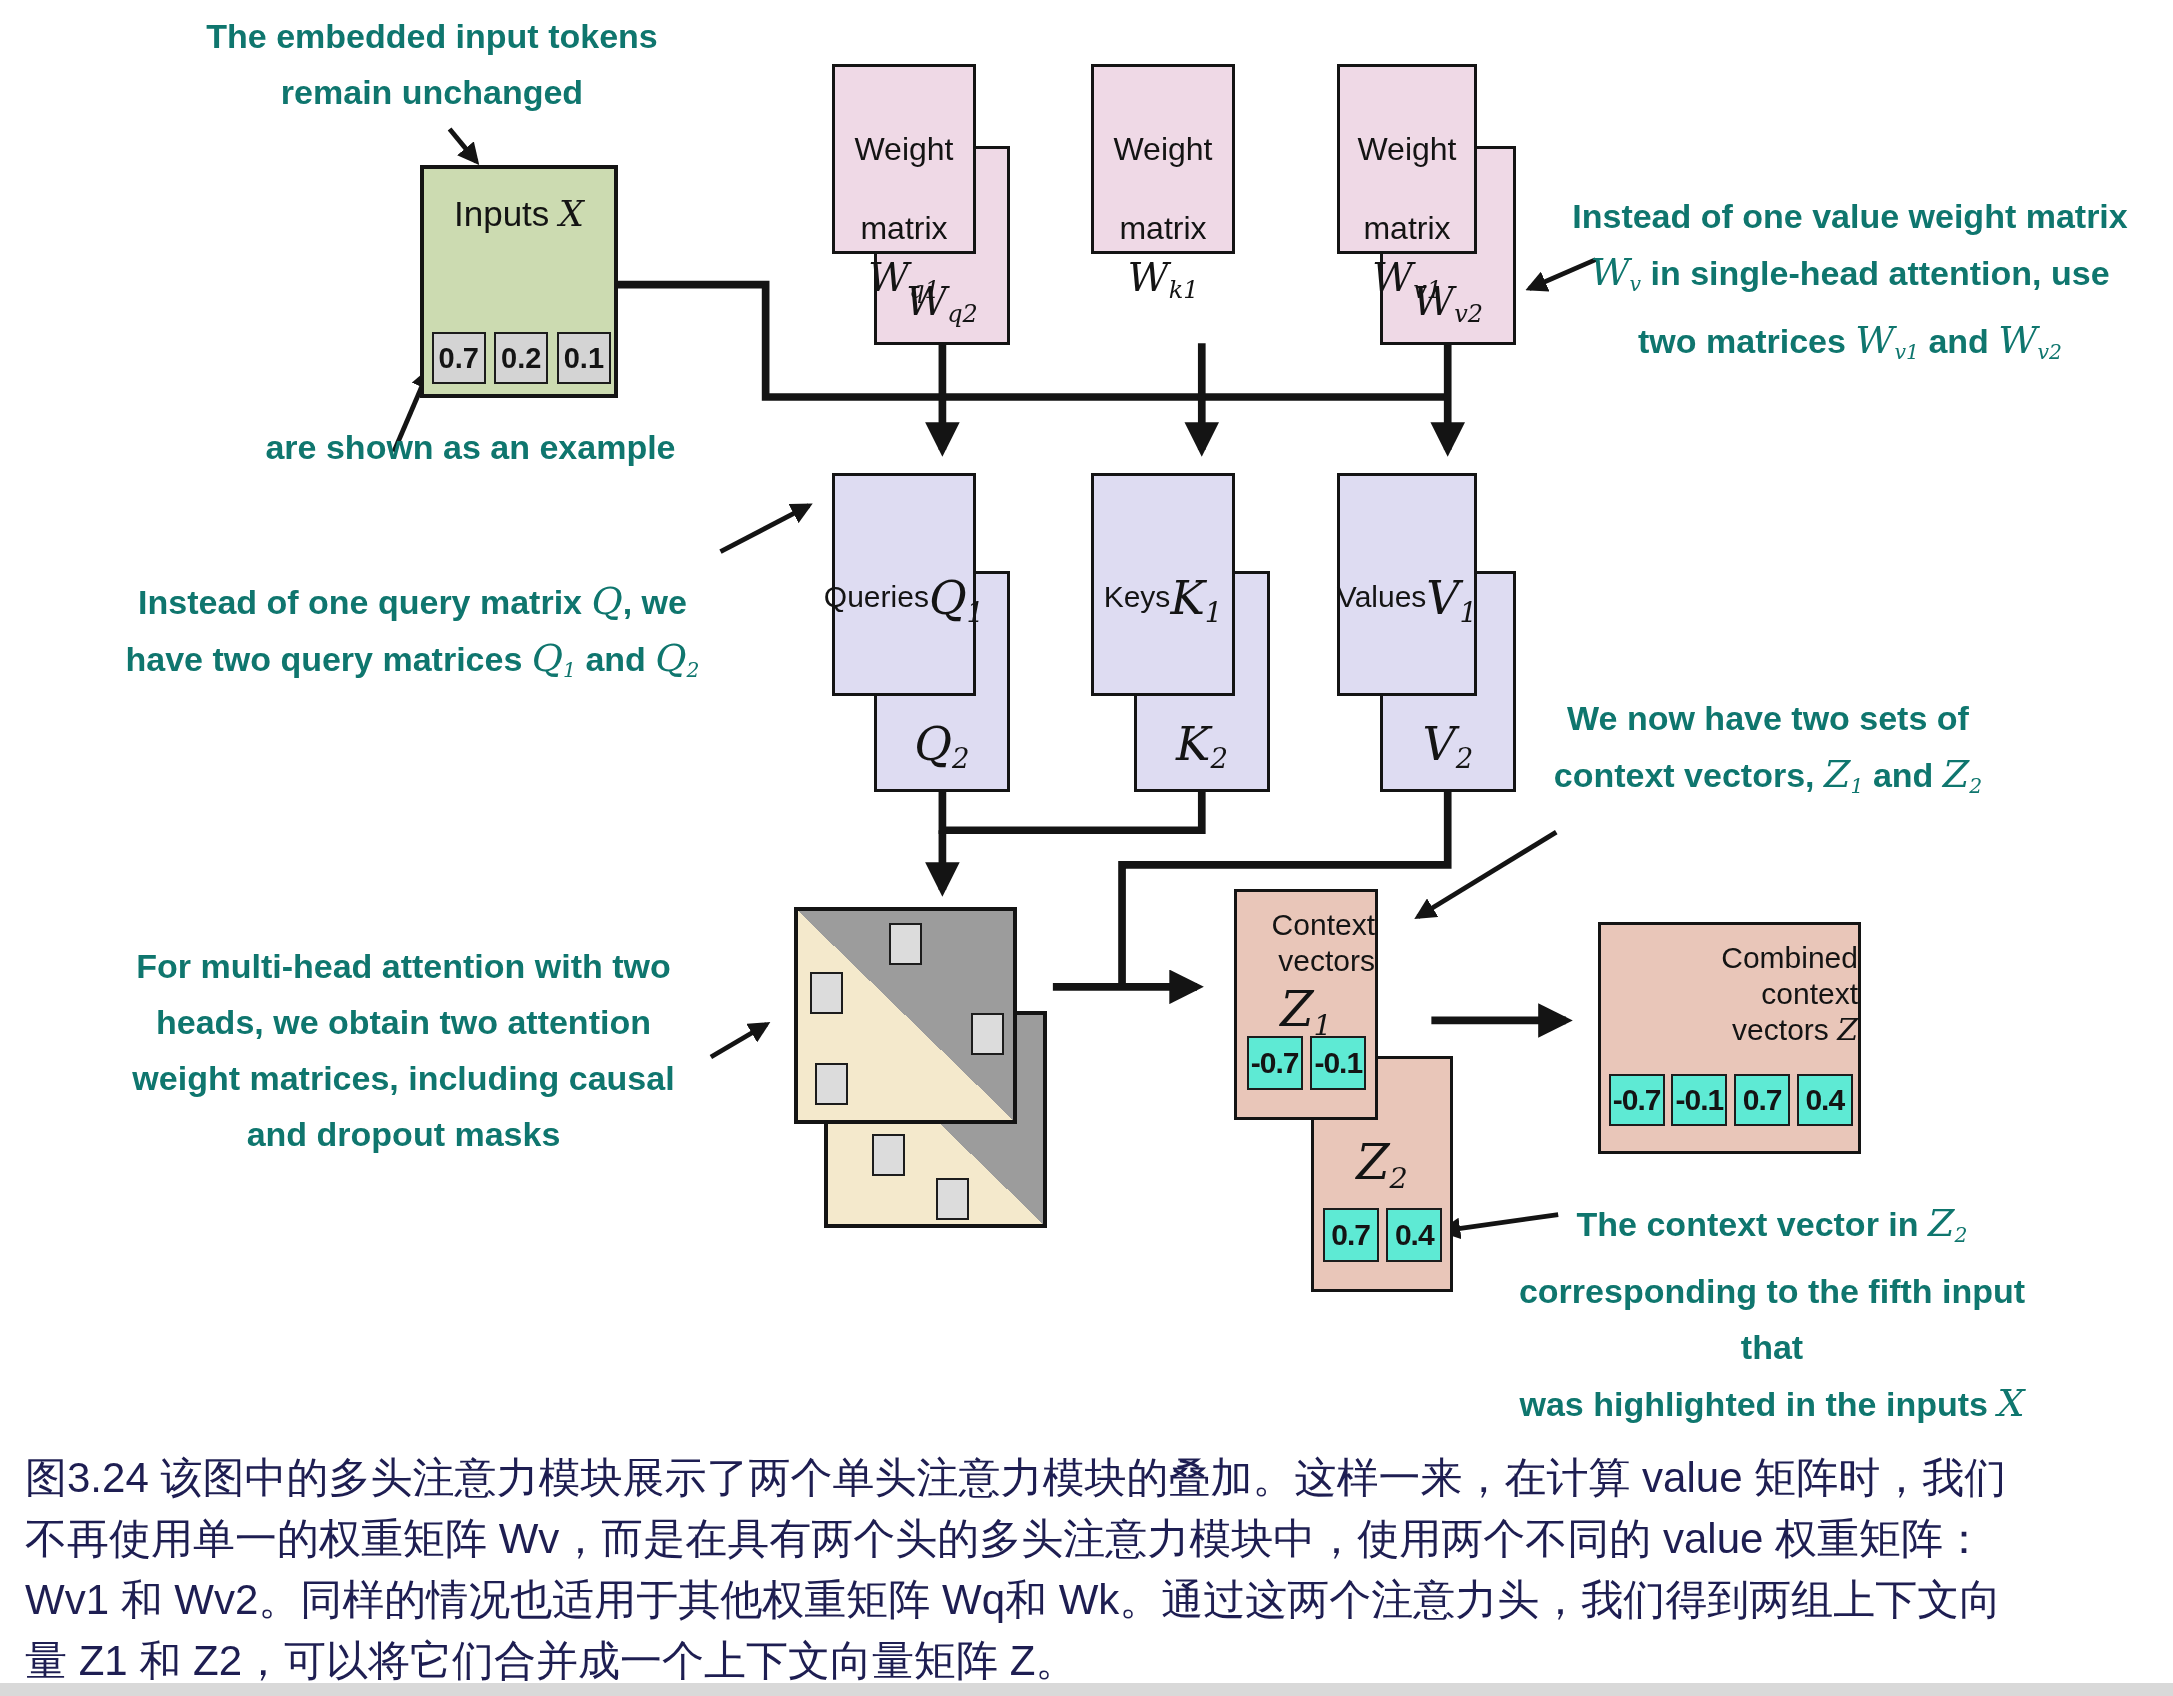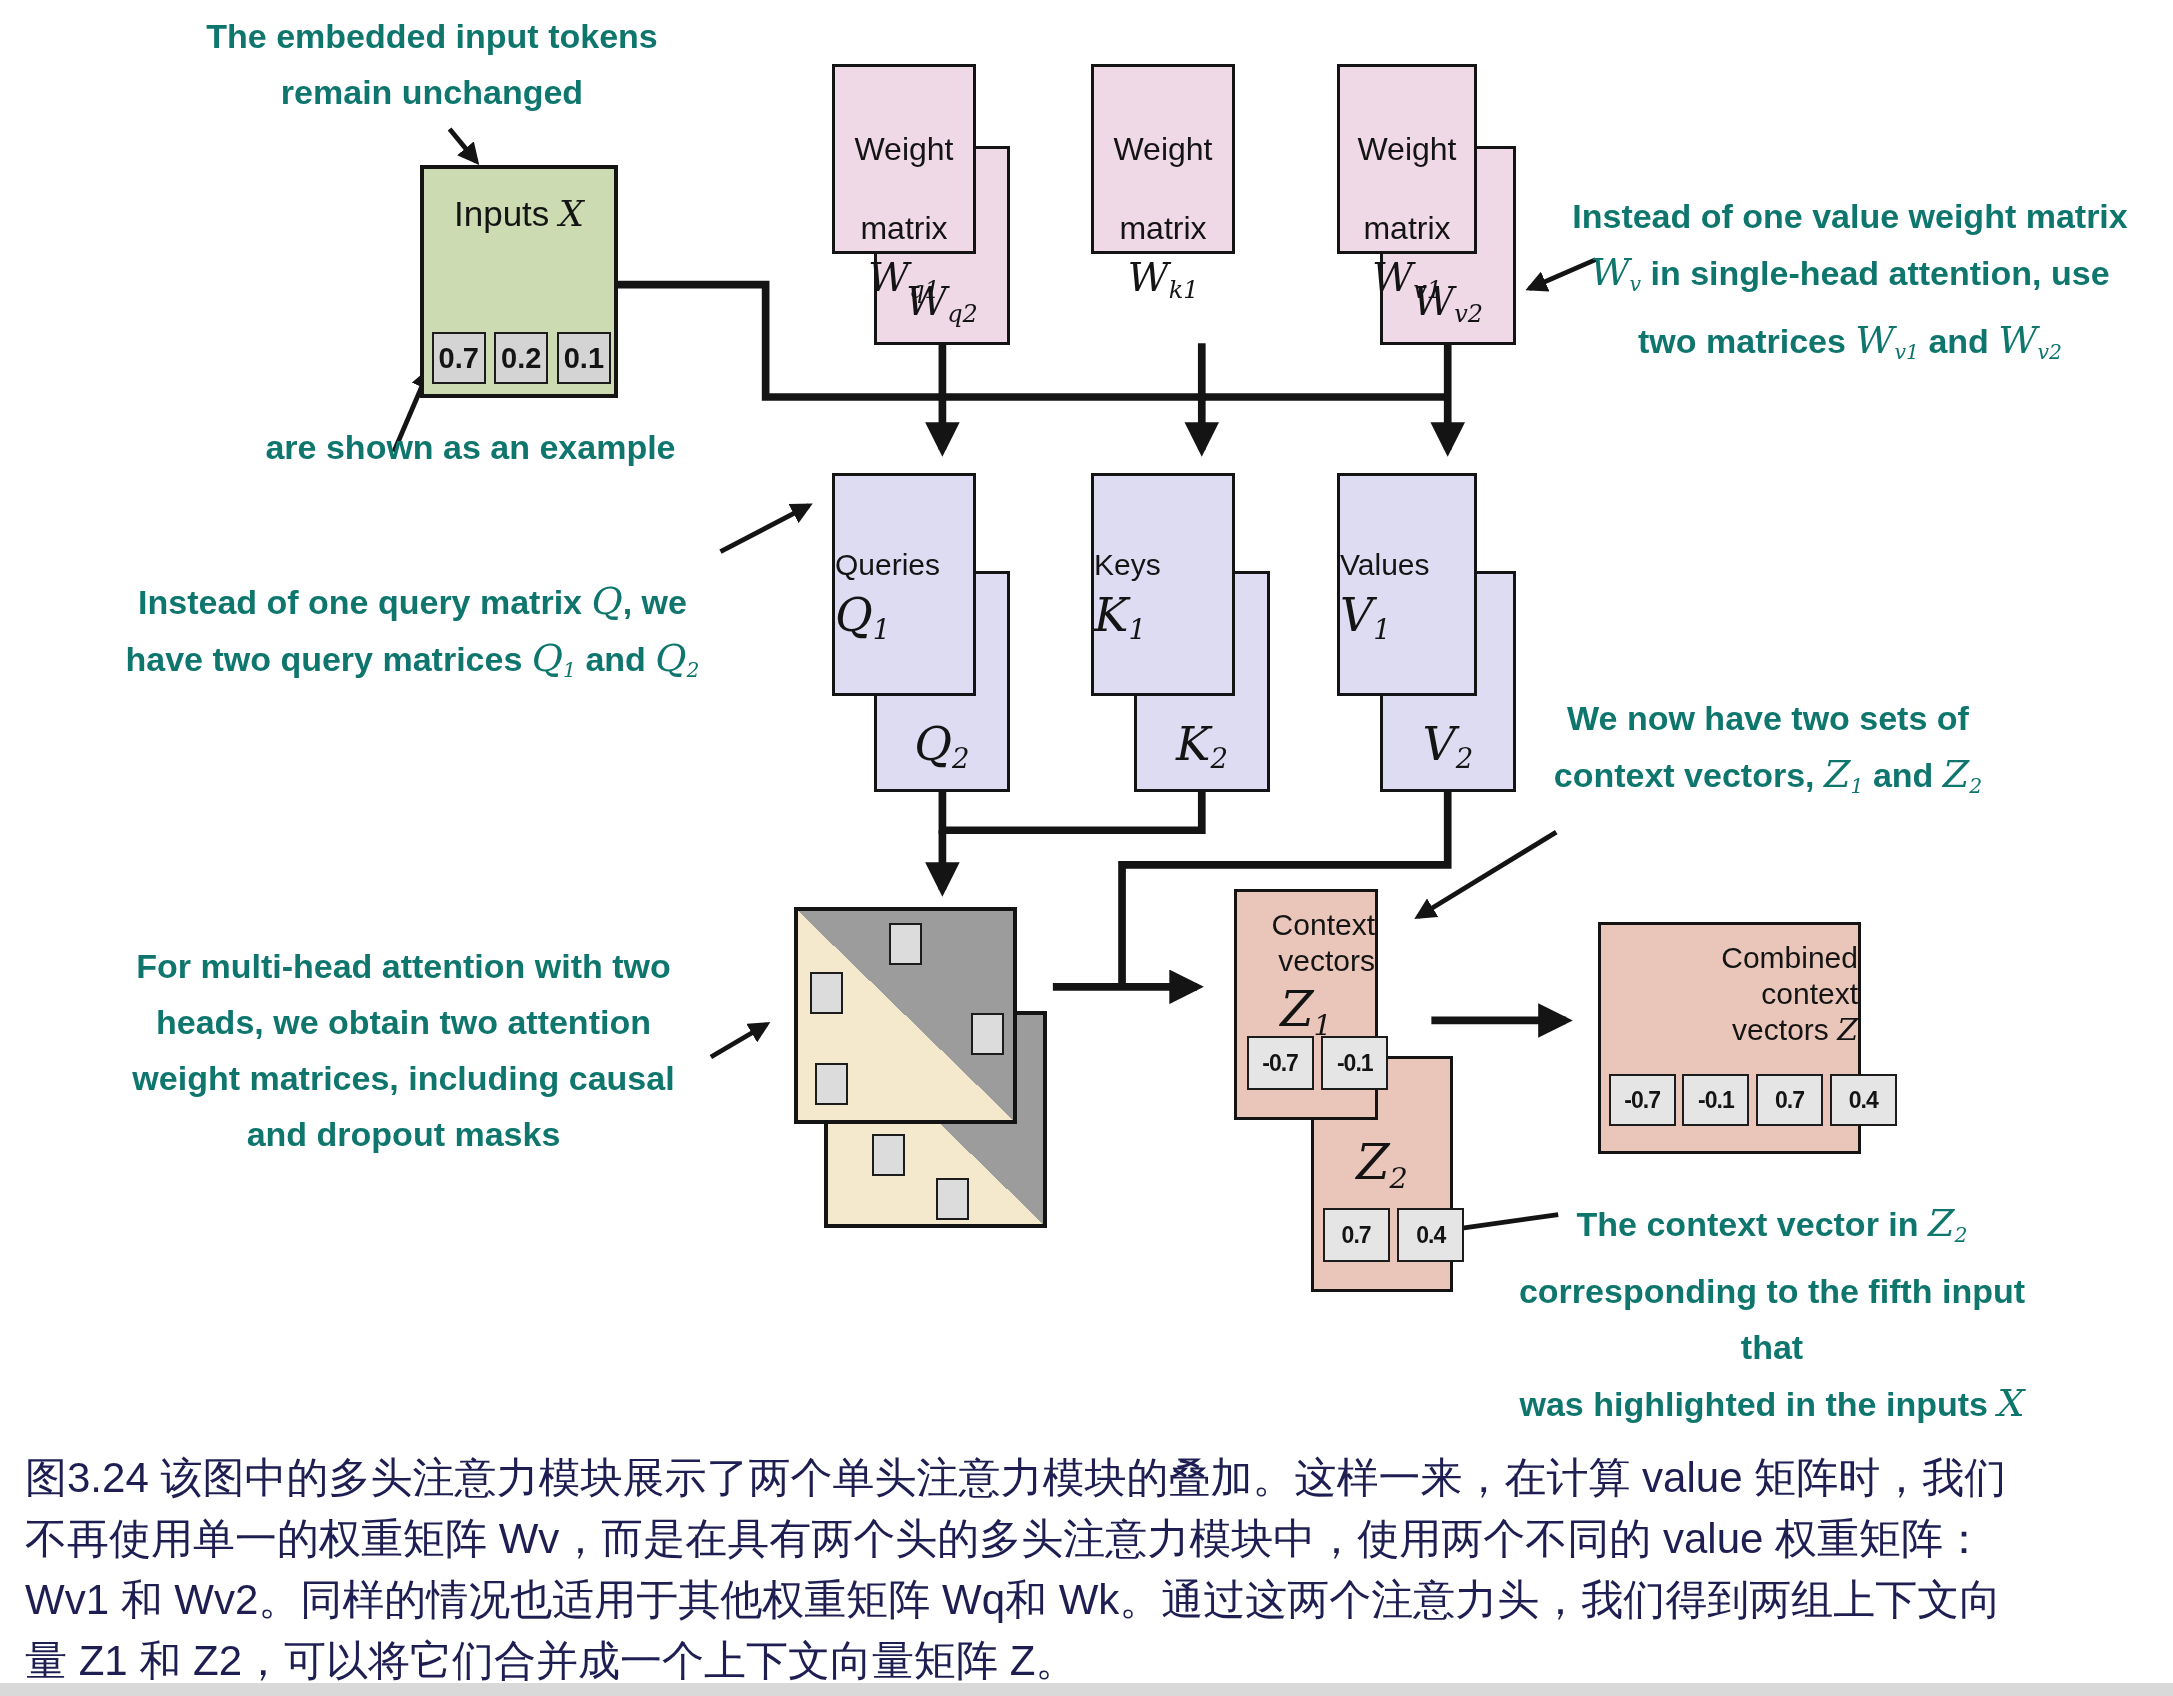--- a/index.html
+++ b/index.html
@@ -17,29 +17,29 @@
   
   .box{position:absolute;box-sizing:border-box;border:3.8px solid #141414;}
   .inputs{background:#ccdbb1;border-width:4.8px;}
   .wbox{background:#efd9e6;}
   .qkvbox{background:#dedcf2;}
   .ctxbox{background:#e9c6b9;}
   .maskbox{border-width:4.8px;background:linear-gradient(to bottom left,#9c9c9c 0 50%,#f4e9cc 50% 100%);}
   .wlabel{font-size:32px;line-height:35px;text-align:center;font-weight:500;margin-top:44px;}
   .wmath{font-size:40px;margin-top:7.7px;text-align:center;}
   .backlbl{position:absolute;left:0;right:0;bottom:13.4px;text-align:center;font-size:40px;}
-  .qkv-front{display:flex;flex-direction:column;align-items:flex-start;justify-content:center;padding-top:25px;}
+  .qkv-front{display:flex;flex-direction:row;align-items:center;justify-content:center;padding-top:25px;}
   .qkv-label{font-size:30px;font-weight:500;}
   .qkv-math{font-size:46px;margin-top:5.8px;}
   .inputs-title{margin-top:25px;text-align:center;font-size:35px;font-weight:500;}
   .cellrow{position:absolute;display:flex;gap:8.6px;}
   .cell{box-sizing:border-box;border:2.9px solid #1c1c1c;display:flex;align-items:center;
         justify-content:center;font-weight:600;}
   .cell-gray{background:#d4d4d4;width:54px;height:52px;font-size:29px;}
-  .cell-orange{background:#e5e5e5;width:67px;height:54px;font-size:23px;letter-spacing:-1px;}
+  .cell-orange{background:#5eead4;width:56px;height:54px;font-size:30px;letter-spacing:-1px;}
   .mask-cell{position:absolute;box-sizing:border-box;width:33px;height:42px;background:#dcdcdc;
              border:2.9px solid #1c1c1c;}
   .ctx-title{margin-top:15.4px;text-align:right;font-size:30px;line-height:36px;font-weight:500;}
   .z-math{text-align:center;font-size:48px;margin-top:1.9px;}
   .caption{position:absolute;left:25px;top:1447px;width:2133px;font-size:42px;line-height:61px;
            color:#1e1e52;white-space:nowrap;font-weight:400;}
   .edge-strip{position:absolute;left:0;top:1683px;width:2173px;height:13.4px;background:#d9d9d9;}
   svg.connectors{position:absolute;left:0;top:0;pointer-events:none;}
 </style>
 </head>

